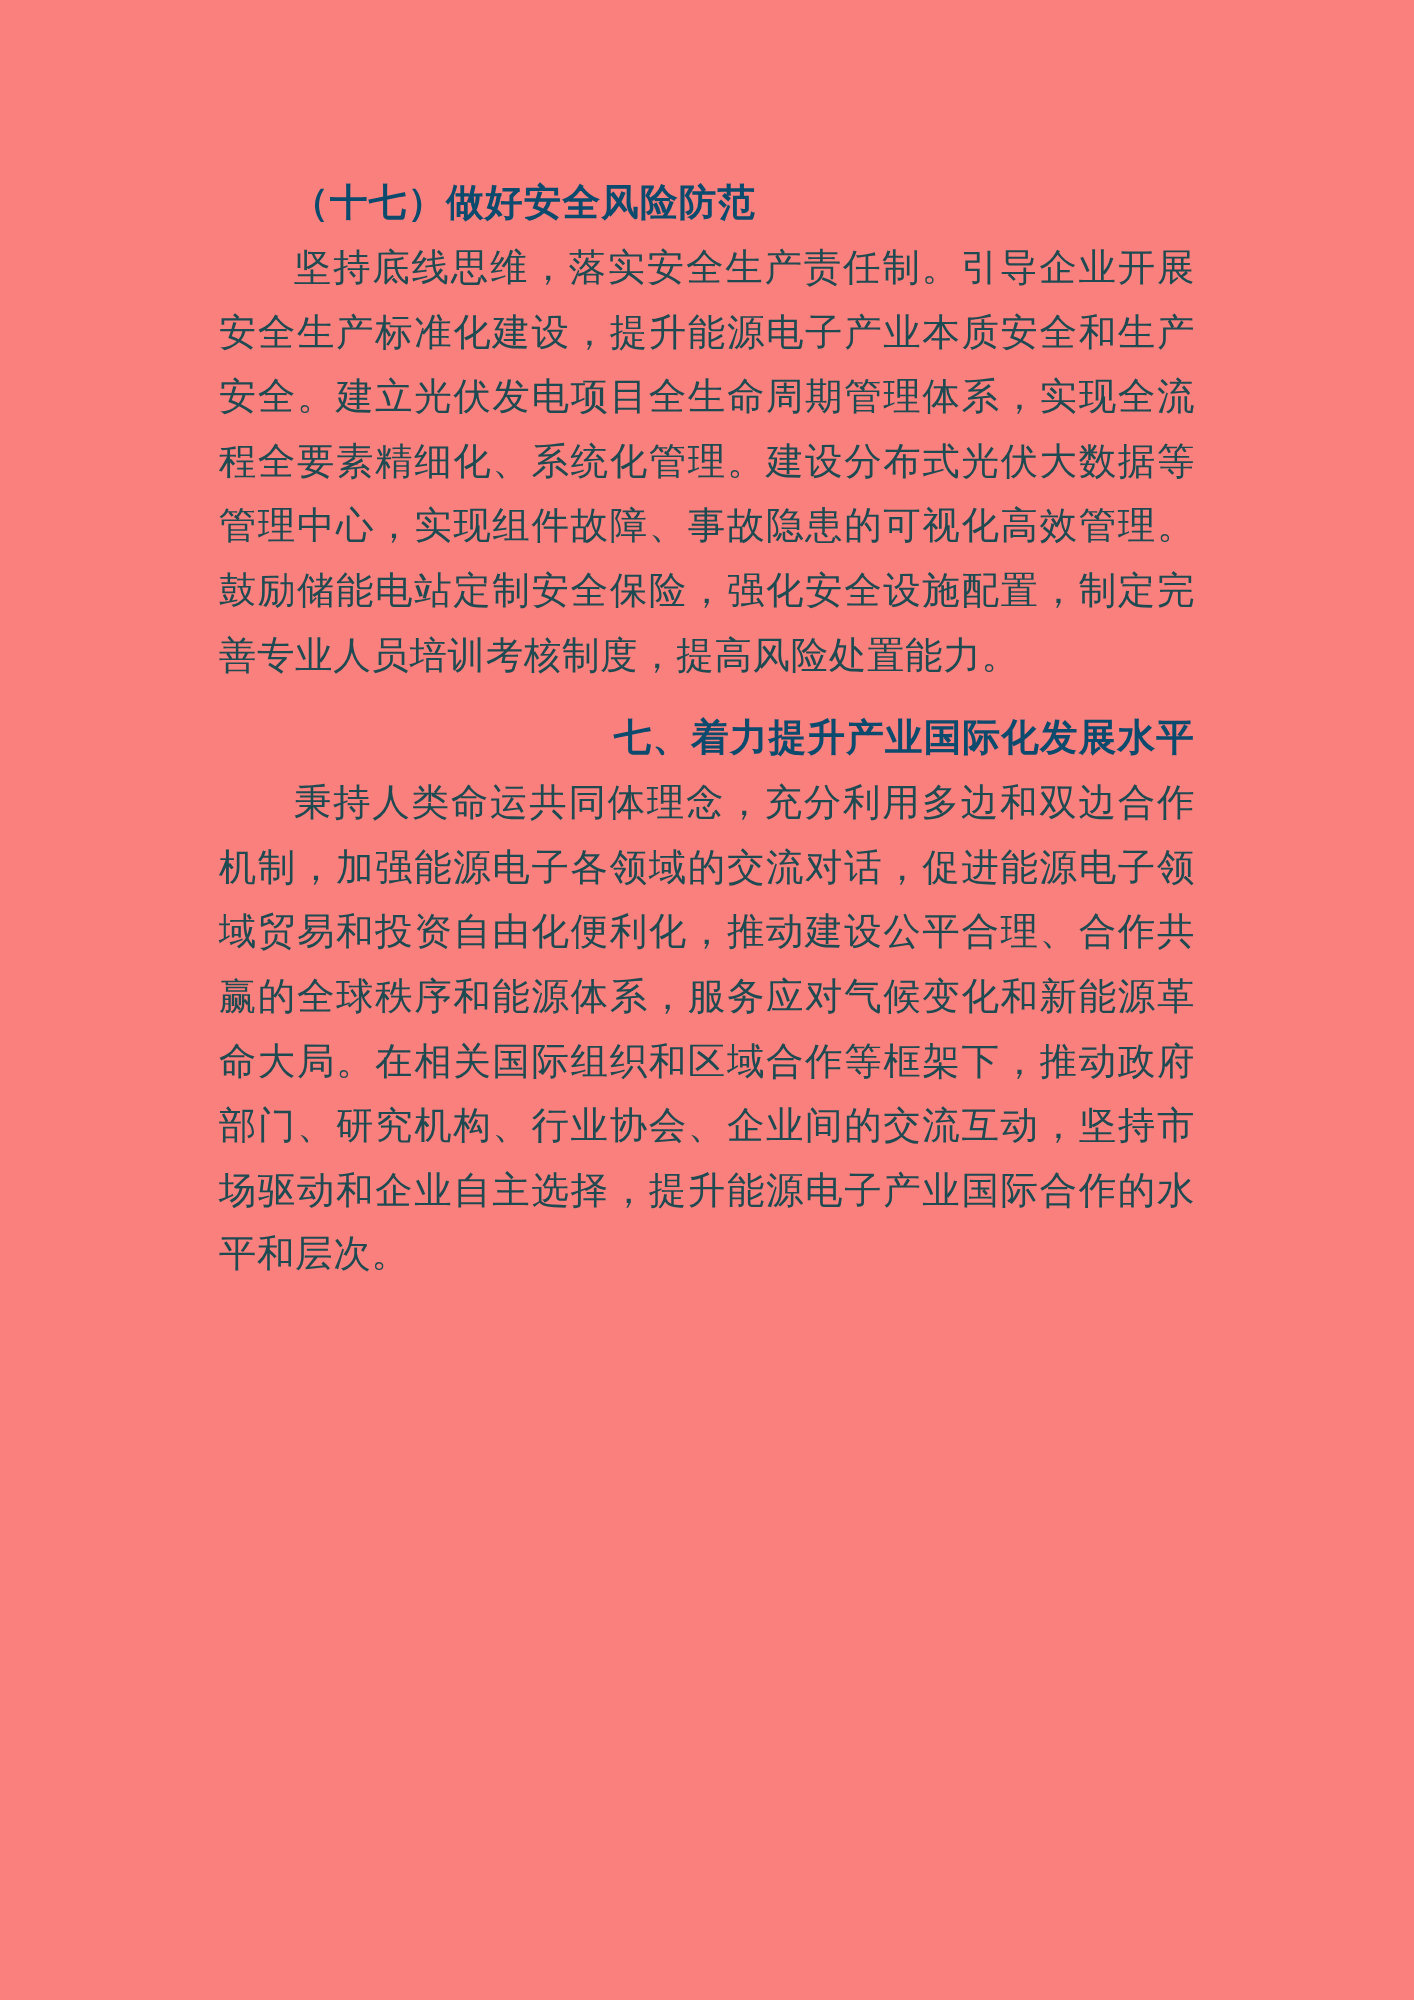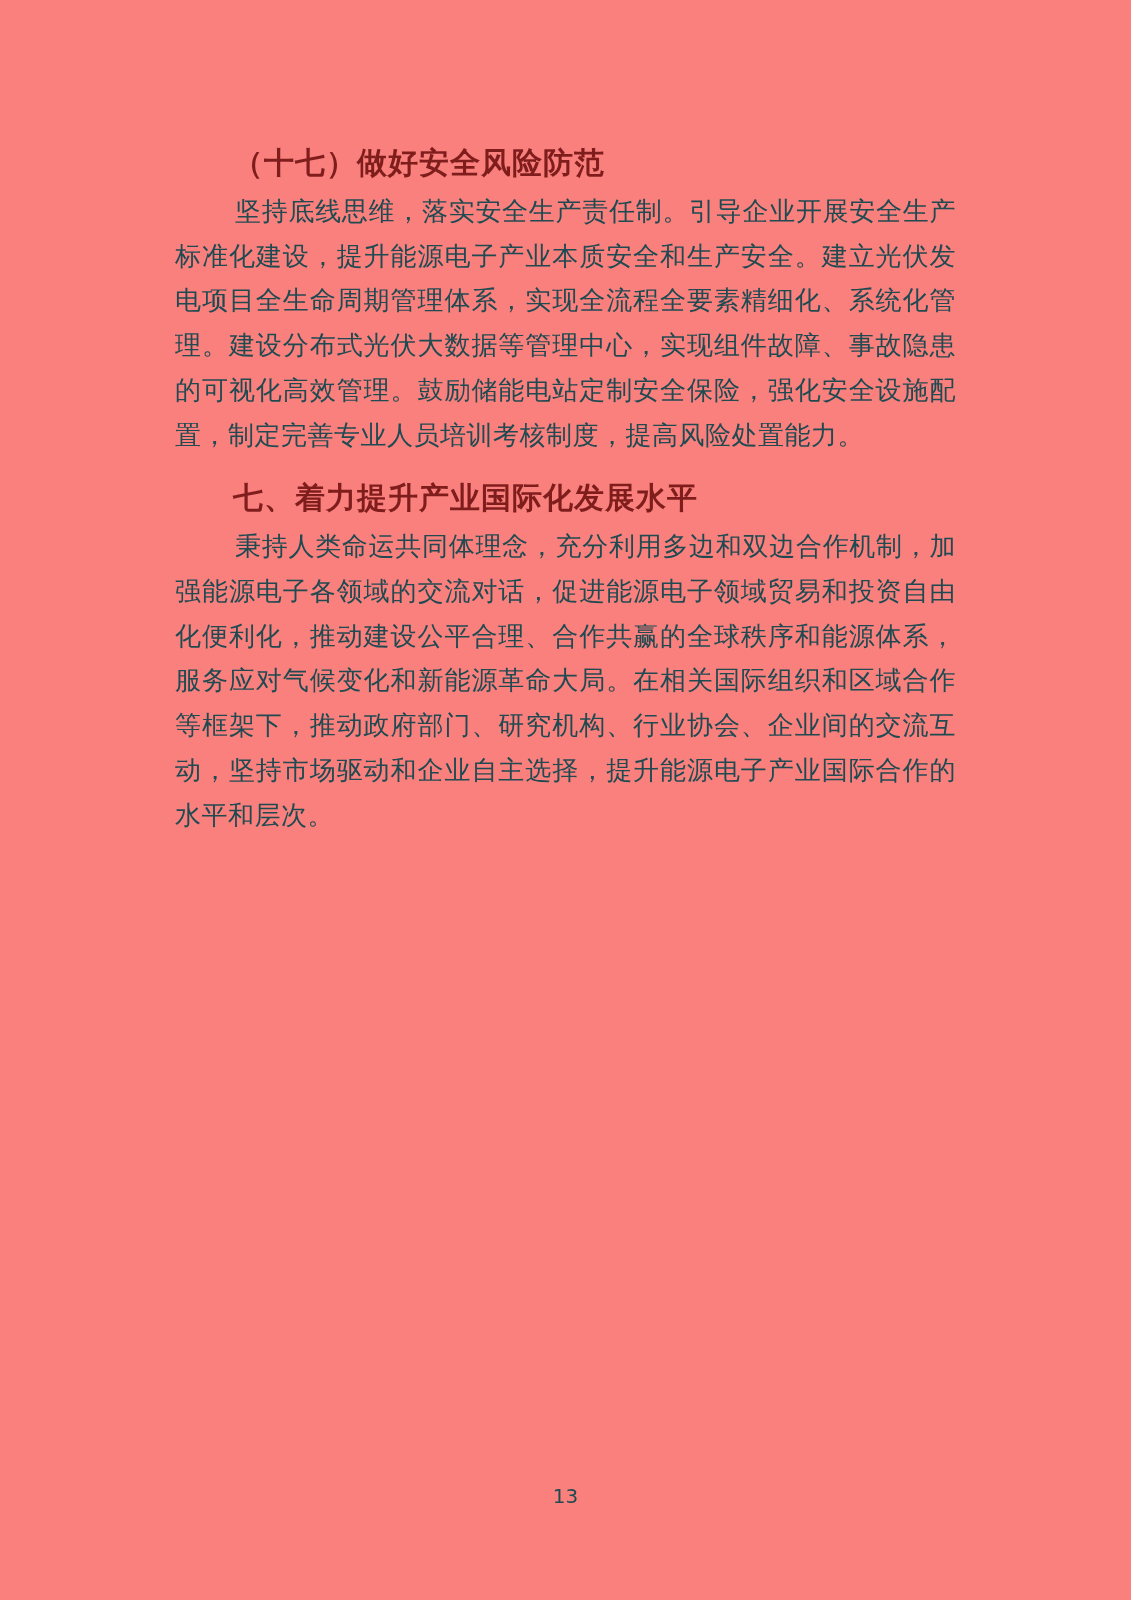--- a/index.html
+++ b/index.html
@@ -22,28 +22,29 @@
     padding: 140px 175px 0 175px;
   }
   .heading {
     font-family: "DejaVu Sans", "Liberation Sans", sans-serif;
     font-weight: bold;
     font-size: 30px;
     line-height: 1.5;
     letter-spacing: 1px;
     margin: 0 0 4px 0;
     text-indent: 58px;
-    color: #7f1d1d;
+    color: #0c4a6e;
   }
   .heading.section {
     margin-top: 18px;
     margin-bottom: 4px;
+    text-align: right;
   }
   p.body-text {
-    font-size: 26px;
+    font-size: 30px;
     line-height: 1.72;
     letter-spacing: 0.5px;
     margin: 0 0 2px 0;
     text-indent: 60px;
     text-align: justify;
     text-justify: inter-ideograph;
     color: #1f4a52;
   }
   .spacer-sm { height: 10px; }
   .page-number {
@@ -68,15 +69,14 @@
 
   <div class="heading section">七、着力提升产业国际化发展水平</div>
 
 
   <p class="body-text">秉持人类命运共同体理念，充分利用多边和双边合作机制，加强能源电子各领域的交流对话，促进能源电子领域贸易和投资自由化便利化，推动建设公平合理、合作共赢的全球秩序和能源体系，服务应对气候变化和新能源革命大局。在相关国际组织和区域合作等框架下，推动政府部门、研究机构、行业协会、企业间的交流互动，坚持市场驱动和企业自主选择，提升能源电子产业国际合作的水平和层次。</p>
 
   <div class="spacer-sm"></div>
 
 
 
-  <div class="page-number">13</div>
 
 </div>
 
 </body></html>

